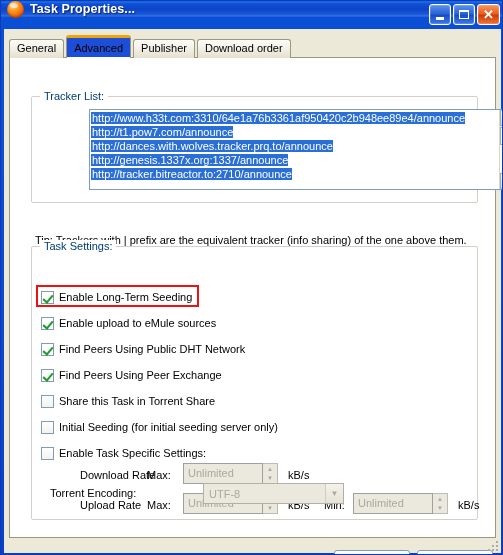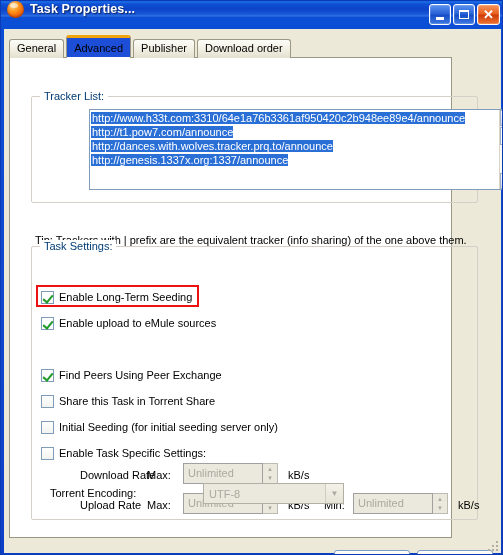--- a/index.html
+++ b/index.html
@@ -153,21 +153,21 @@
     position: absolute;
     left: 0; right: 0; bottom: -1px;
     height: 2px;
     background: #ffffff;
   }
 
   
   #tabpage {
     position: absolute;
     left: 5px; top: 28px;
-    width: 443px;
+    width: 487px;
     height: 481px;
     background: #ffffff;
     border: 1px solid #9a9782;
     box-sizing: border-box;
     z-index: 1;
   }
 
   
   .groupbox {
     position: absolute;
@@ -462,20 +462,21 @@
 
       <div class="groupbox" id="grp-tracker">
         <div class="group-title">Tracker List:</div>
 
         <div id="tracker-box">
           <div id="tracker-lines">
             <div class="tracker-line"><span>http://www.h33t.com:3310/64e1a76b3361af950420c2b948ee89e4/announce</span></div>
             <div class="tracker-line"><span>http://t1.pow7.com/announce</span></div>
             <div class="tracker-line"><span>http://dances.with.wolves.tracker.prq.to/announce</span></div>
             <div class="tracker-line"><span>http://genesis.1337x.org:1337/announce</span></div>
+            <div class="tracker-line"><span>http://tracker.bitreactor.to:2710/announce</span></div>
           </div>
 
           <div id="tracker-scroll">
             <div class="sb-btn top">▲</div>
             <div id="sb-thumb"></div>
             <div id="sb-track"></div>
             <div class="sb-btn bottom">▼</div>
           </div>
         </div>
       </div>
@@ -490,20 +491,24 @@
         <div class="cbrow" style="top:42px">
           <div class="cbox on"></div>
           <div class="cblabel">Enable Long-Term Seeding</div>
         </div>
 
         <div class="cbrow" style="top:68px">
           <div class="cbox on"></div>
           <div class="cblabel">Enable upload to eMule sources</div>
         </div>
 
+        <div class="cbrow" style="top:94px">
+          <div class="cbox on"></div>
+          <div class="cblabel">Find Peers Using Public DHT Network</div>
+        </div>
 
         <div class="cbrow" style="top:120px">
           <div class="cbox on"></div>
           <div class="cblabel">Find Peers Using Peer Exchange</div>
         </div>
 
         <div class="cbrow" style="top:146px">
           <div class="cbox off"></div>
           <div class="cblabel">Share this Task in Torrent Share</div>
         </div>

